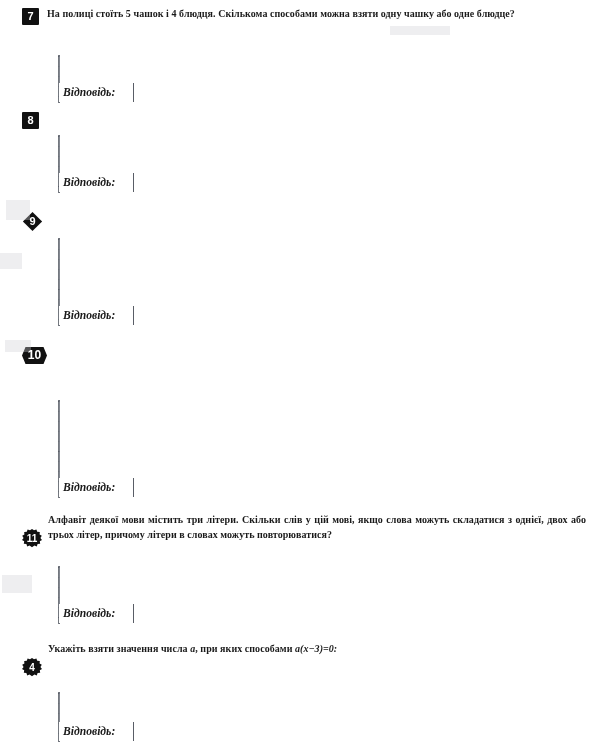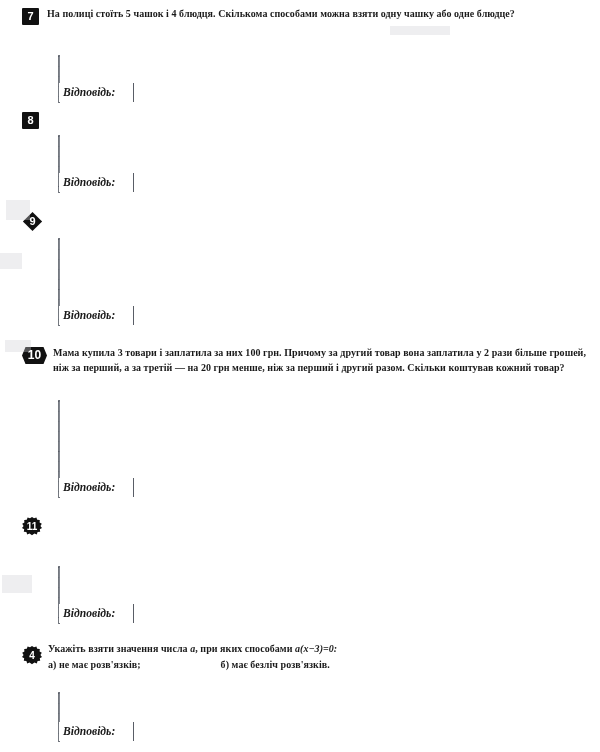--- a/index.html
+++ b/index.html
@@ -94,21 +94,21 @@
     transform: none;
     clip-path: polygon(0% 50%, 14% 0%, 86% 0%, 100% 50%, 86% 100%, 14% 100%);
   }
   .badge.diamond.wide .num { font-size: 12px; }
 
   
   .badge.star {
     background: transparent;
     width: 20px;
     height: 19px;
-    margin-top: 5px;
+    margin-top: 17px;
     margin-right: 6px;
   }
   .badge.star::before {
     content: "";
     position: absolute;
     left: 0; top: 0;
     width: 20px;
     height: 19px;
     background: #111111;
     clip-path: polygon(
@@ -263,54 +263,51 @@
       <div class="answer-box"></div>
       <div class="answer-label">Відповідь:</div>
     </div>
   </div>
 
   <div class="task" style="position:absolute; left:0; top:345px;">
     <div class="task-head">
       <div class="badge diamond wide">
         <span class="num">10</span>
       </div>
-      <div class="statement">Мама купила 3 товари і заплатила за них 100 грн. Причому за другий товар вона заплатила у 2 рази більше грошей, ніж за перший, а за третій — на 20 грн менше, ніж за перший і другий разом. Скільки коштував кожний товар?</div>
     </div>
   </div>
   <div class="grid-wrap" style="position:absolute; left:0; top:400px; height:98px;">
     <div class="answer-row">
       <div class="answer-box"></div>
       <div class="answer-label">Відповідь:</div>
     </div>
   </div>
 
   <div class="task" style="position:absolute; left:0; top:512px;">
     <div class="task-head">
       <div class="badge star">
         <span class="num">11</span>
       </div>
+      <div class="statement">Алфавіт деякої мови містить три літери. Скільки слів у цій мові, якщо слова можуть складатися з однієї, двох або трьох літер, причому літери в словах можуть повторюватися?</div>
     </div>
   </div>
   <div class="grid-wrap" style="position:absolute; left:0; top:566px; height:58px;">
     <div class="answer-row">
       <div class="answer-box"></div>
       <div class="answer-label">Відповідь:</div>
     </div>
   </div>
 
   <div class="task" style="position:absolute; left:0; top:641px;">
     <div class="task-head">
       <div class="badge star">
         <span class="num">4</span>
       </div>
       <div class="statement">
         <span>Укажіть взяти значення числа </span><span class="math">a</span><span>, при яких способами </span><span class="math">a(x−3)=0:</span>
-        <span class="subline">
-          <span>а) не має розв'язків;</span><span class="sub-b">б) має безліч розв'язків.</span>
-        </span>
       </div>
     </div>
   </div>
   <div class="grid-wrap" style="position:absolute; left:0; top:692px; height:50px;">
     <div class="answer-row">
       <div class="answer-box"></div>
       <div class="answer-label">Відповідь:</div>
     </div>
   </div>
 

